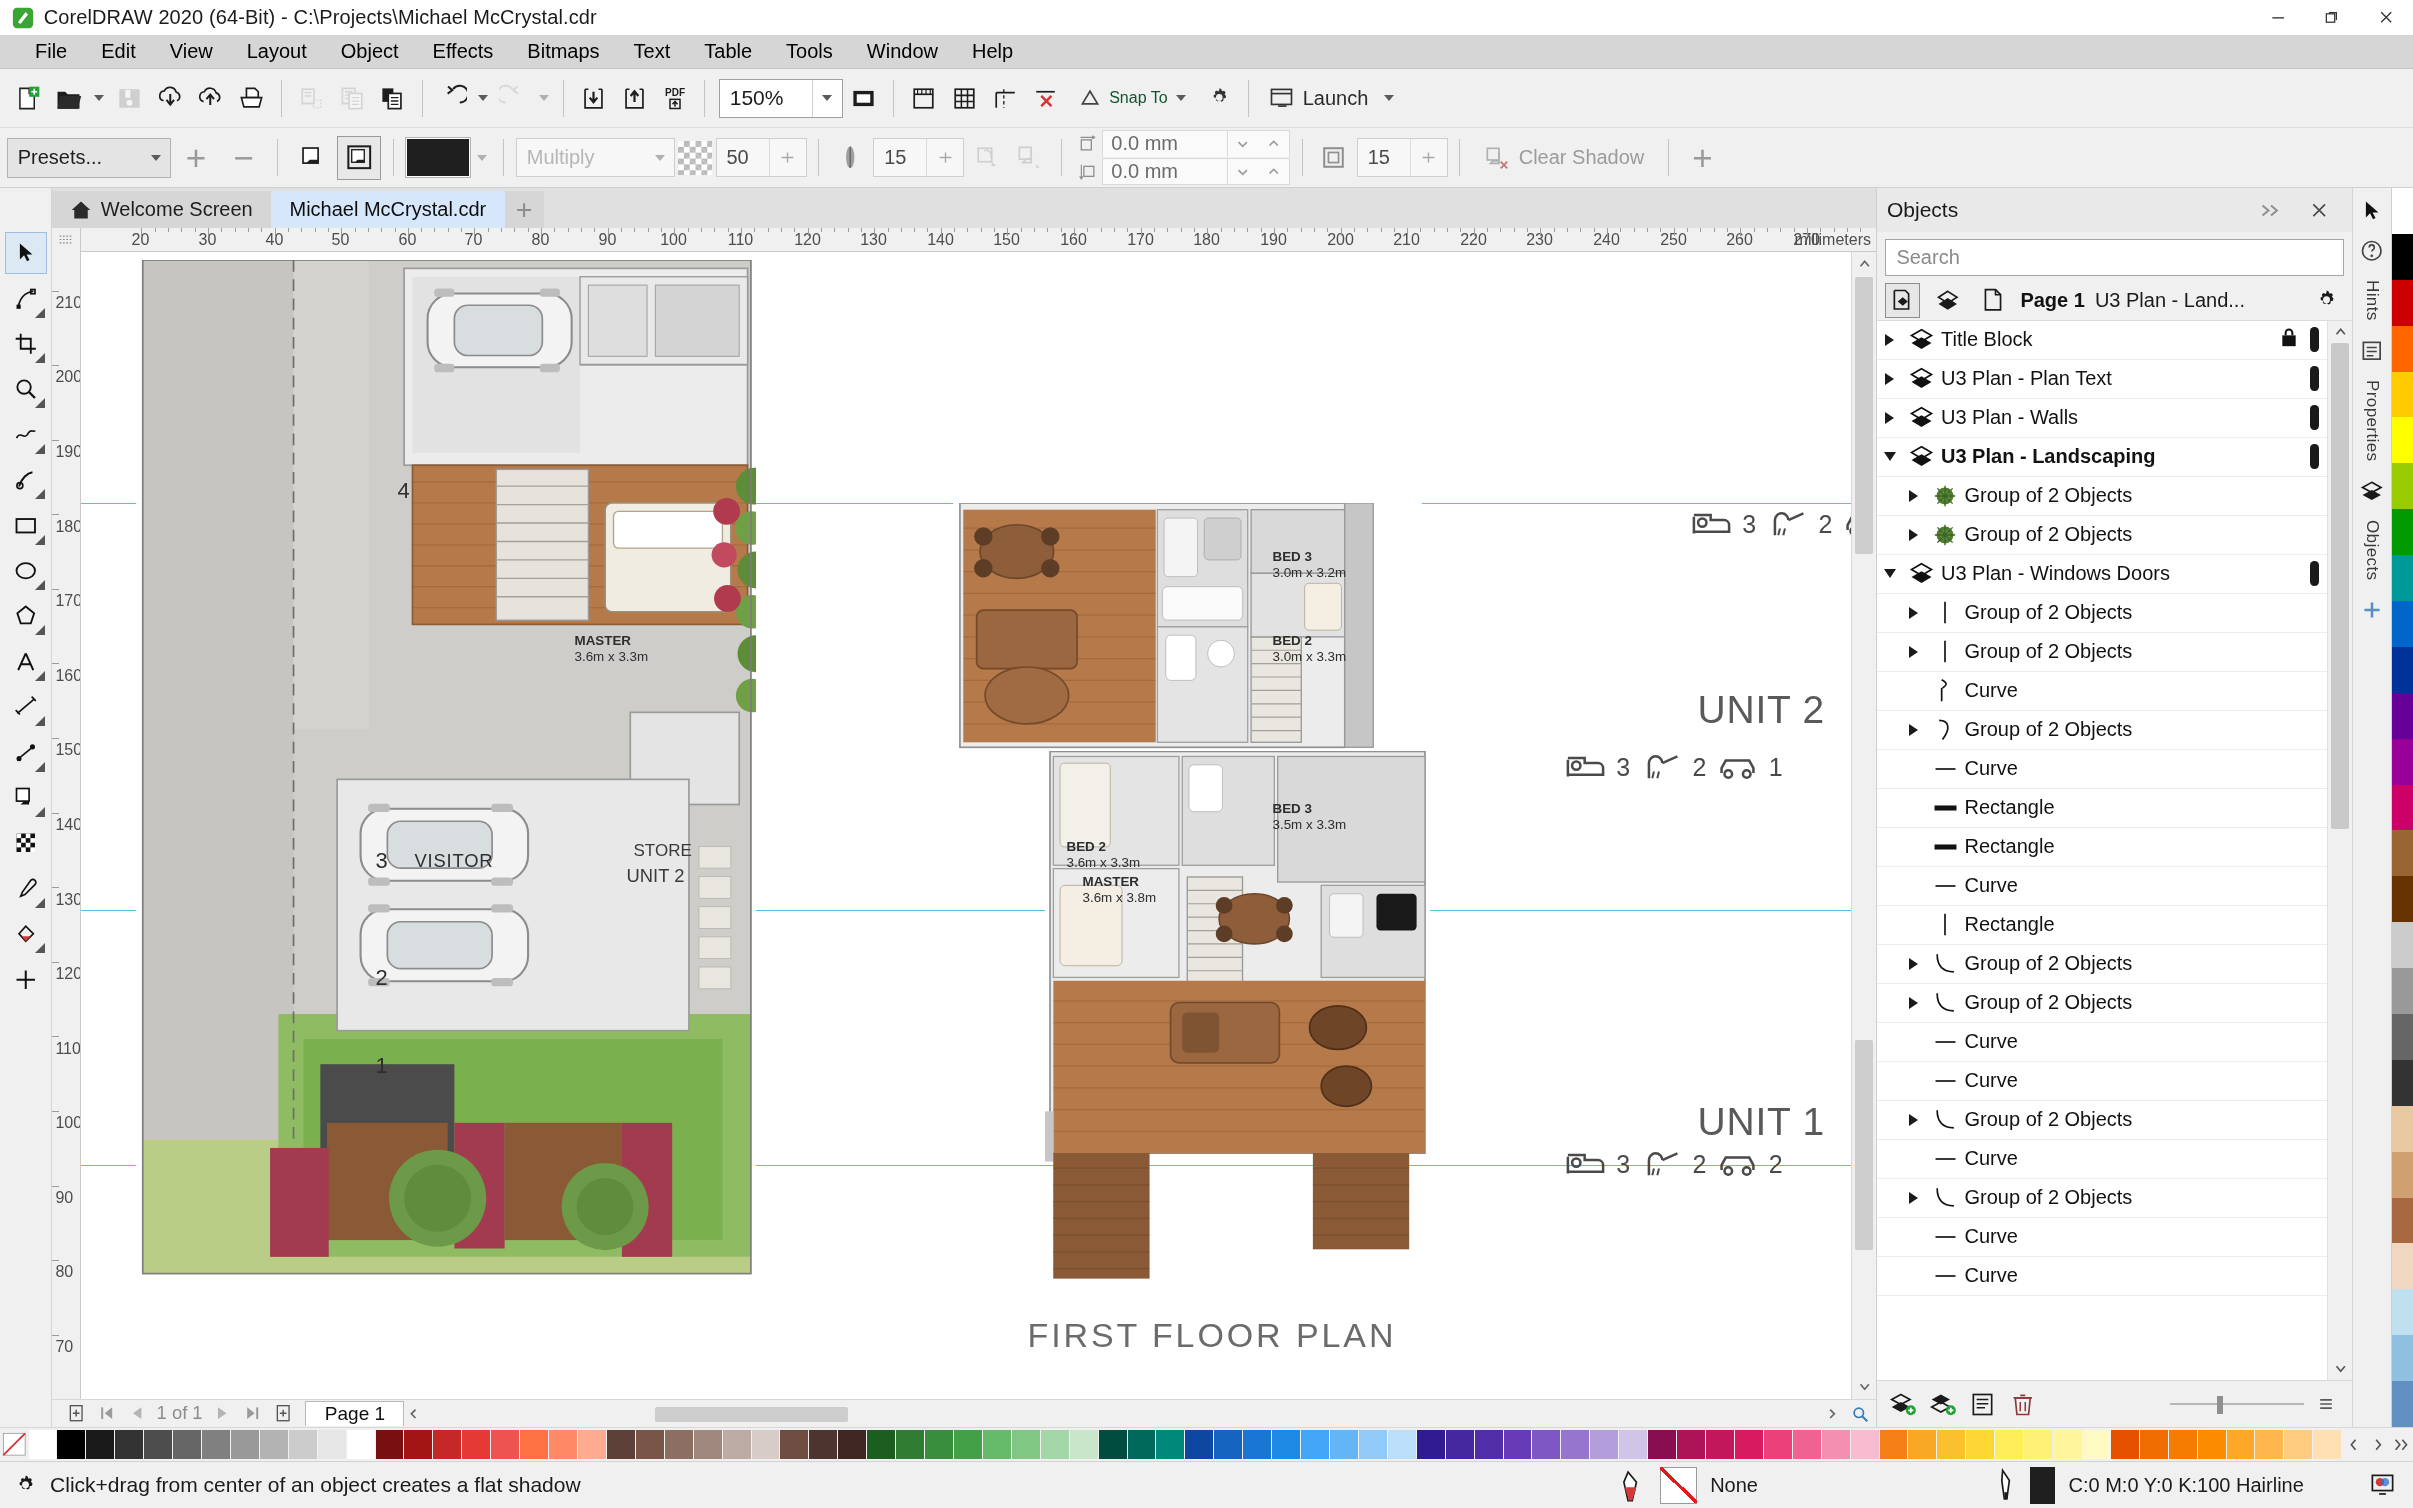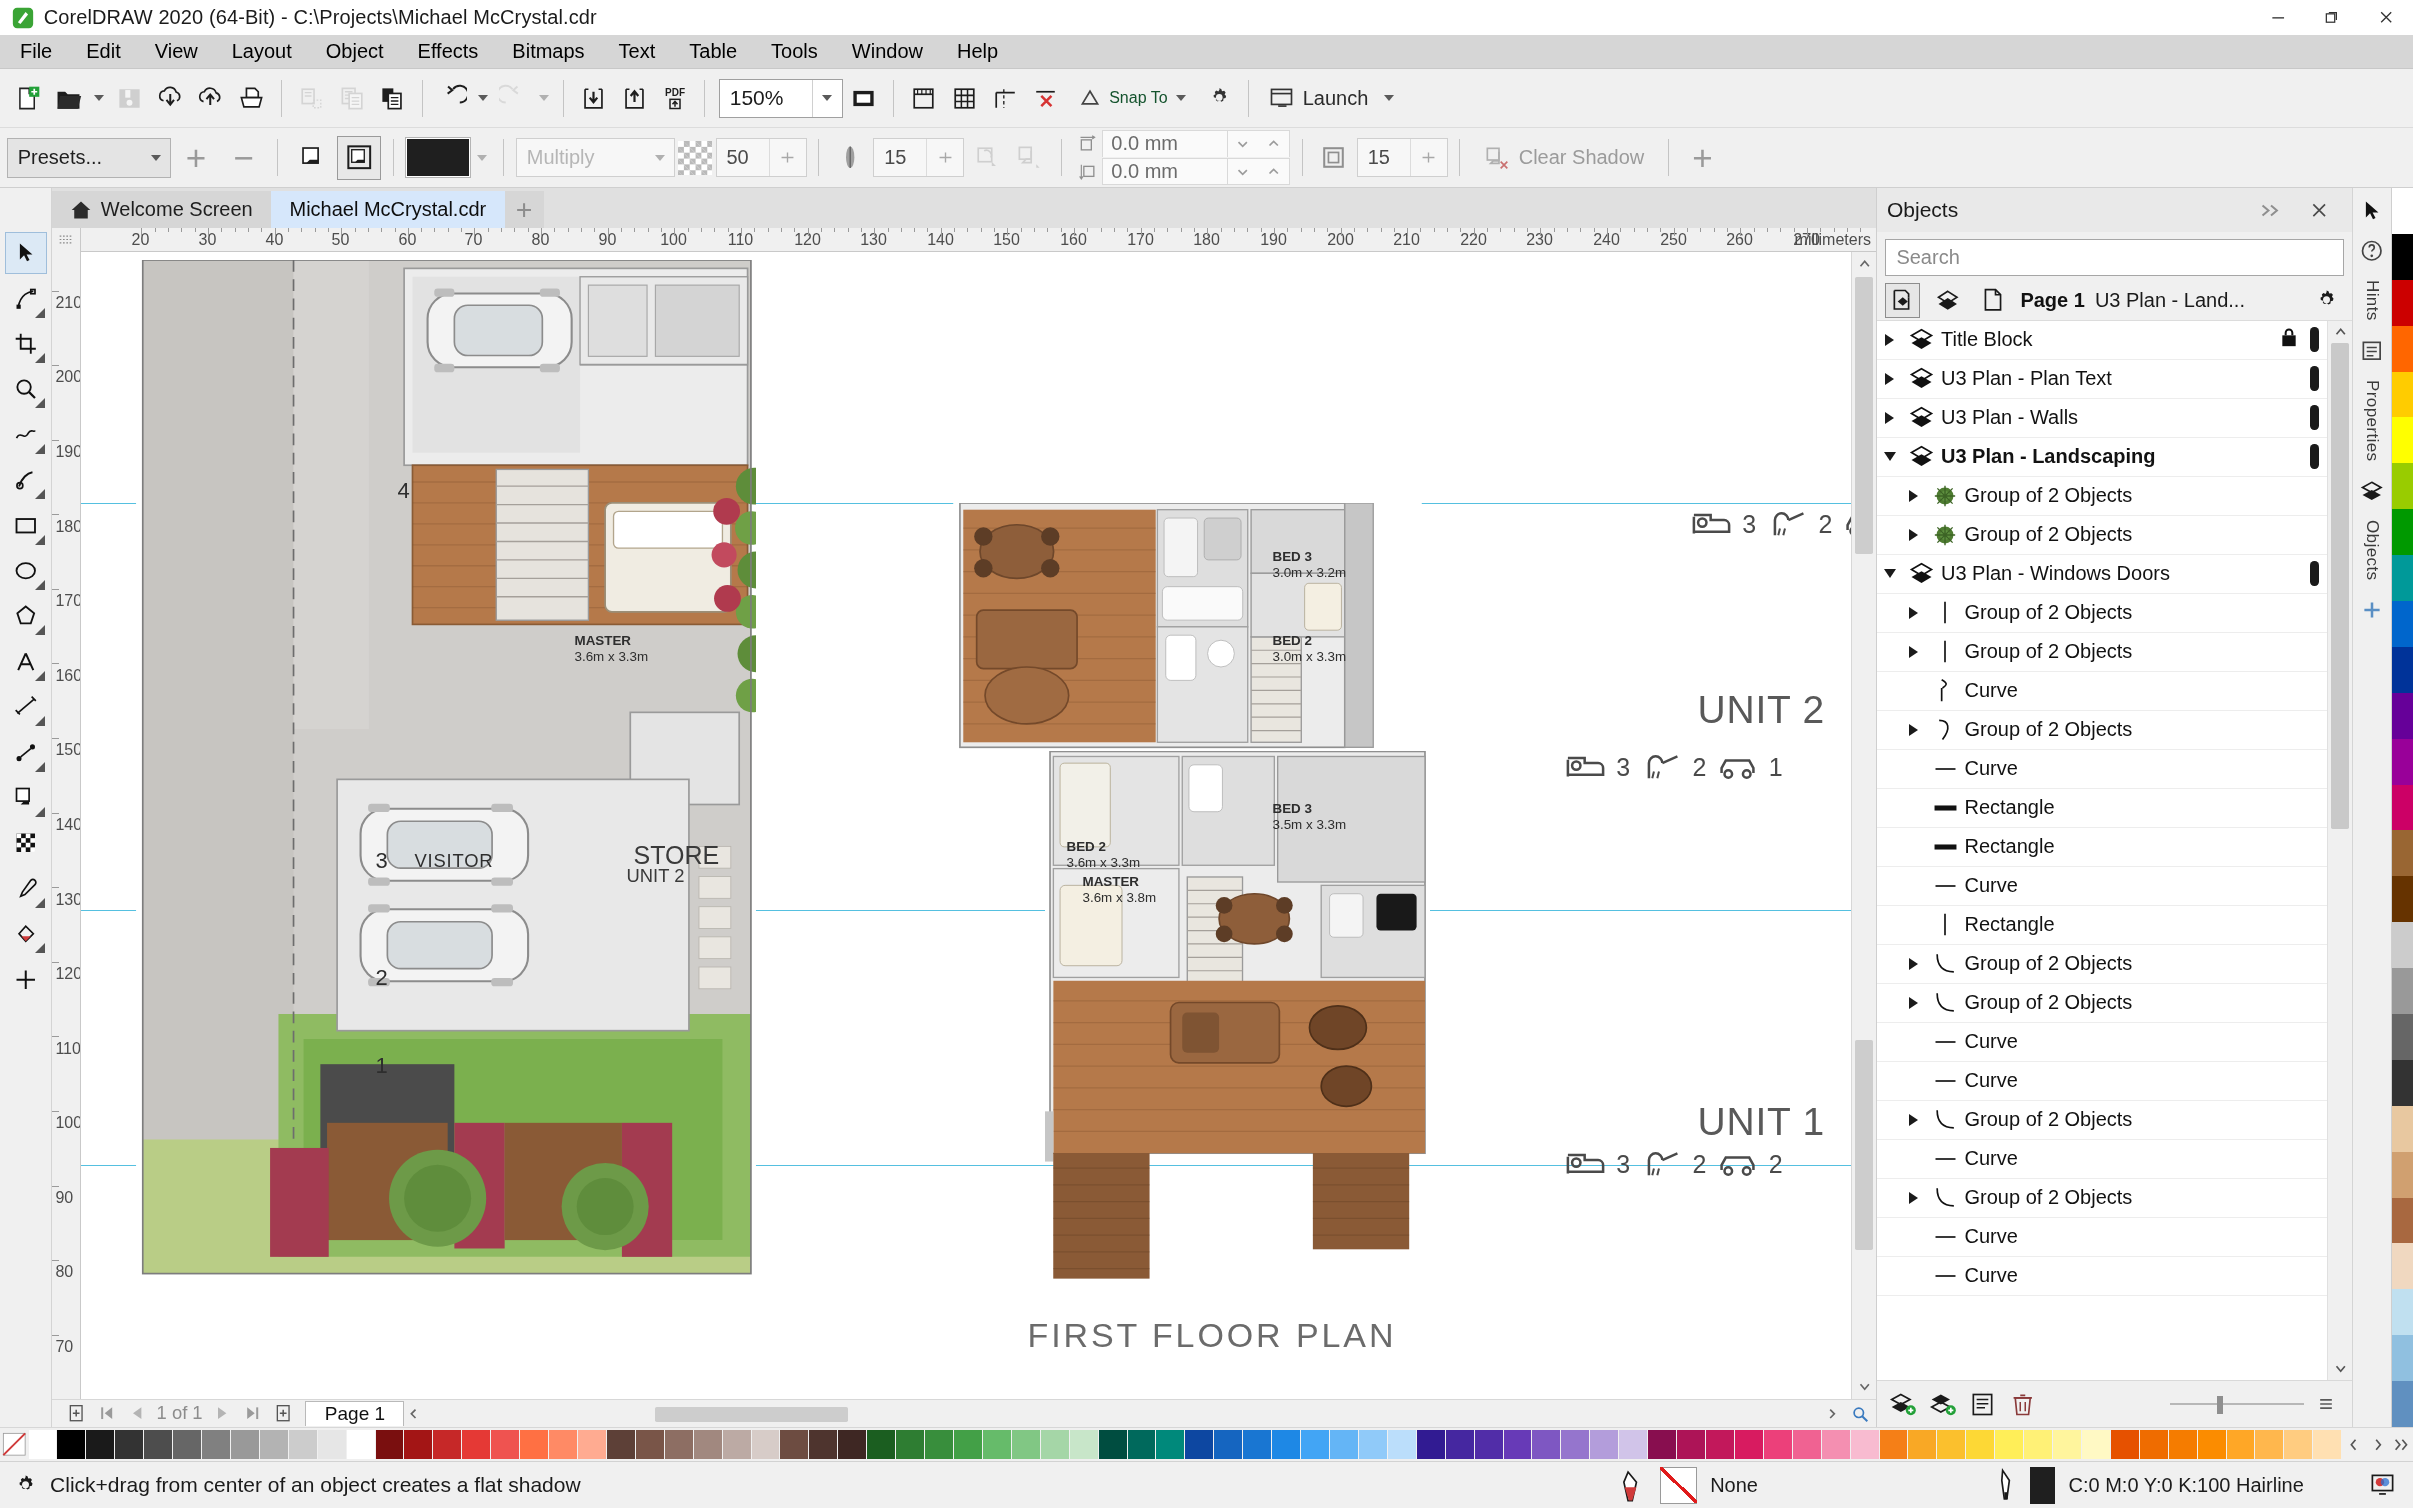--- a/index.html
+++ b/index.html
@@ -14,21 +14,21 @@
 
   
   .titlebar { height:35px; background:#ffffff; display:flex; align-items:center; padding-left:11.7px; flex:0 0 35px; }
   .title-logo { width:22px; height:22px; margin-right:10px; flex:0 0 auto; }
   .title-text { font-size:20px; color:#1b1b1b; letter-spacing:0.1px; }
   .title-btns { margin-left:auto; display:flex; height:35px; }
   .title-btn { width:54px; height:35px; display:flex; align-items:center; justify-content:center; }
   .title-btn svg { display:block; }
 
   
-  .menubar { height:34px; background:#d6d6d6; display:flex; align-items:center; padding-left:3px; flex:0 0 34px; border-bottom:0.8px solid #c8c8c8;}
+  .menubar { height:34px; background:#d6d6d6; display:flex; align-items:center; padding-left:18px; flex:0 0 34px; border-bottom:0.8px solid #c8c8c8;}
   .menu-item { font-size:20px; color:#000; padding:3.4px 17px; cursor:default; }
 
   
   .toolbar1 { height:59px; background:#f0f0f0; display:flex; align-items:center; padding:0 8.4px; flex:0 0 59px; gap:1.7px; border-bottom:0.8px solid #dcdcdc;}
   .tb-btn { width:39px; height:44px; display:flex; align-items:center; justify-content:center; border:0.8px solid transparent; border-radius:1.7px; }
   .tb-btn.disabled { opacity:.38; }
   .tb-sep { width:0.8px; height:37px; background:#c4c4c4; margin:0 8.4px; }
   .tb-arrow { width:18.4px; height:44px; display:flex; align-items:center; justify-content:center; }
   .caret { width:0;height:0;border-left:5.9px solid transparent;border-right:5.9px solid transparent;border-top:6.7px solid #5a5a5a; }
   .caret.light { border-top-color:#b0b0b0; }
@@ -989,21 +989,21 @@
             <rect x="8" y="0" width="726" height="1210" fill="none" stroke="#7d7d7d" stroke-width="2"></rect>
             <path d="M188 0 V1050" stroke="#6d6d6d" stroke-width="2" stroke-dasharray="14 9"></path>
           </svg>
 
 
           <div class="roomlbl" style="left:317px; top:225px; font-size:22px;">4</div>
           <div class="roomlbl" style="left:295px; top:595px; font-size:22px;">3</div>
           <div class="roomlbl" style="left:334px; top:597px; font-size:18.4px; letter-spacing:0.8px;">VISITOR</div>
           <div class="roomlbl" style="left:295px; top:712px; font-size:22px;">2</div>
           <div class="roomlbl" style="left:295px; top:800px; font-size:22px;">1</div>
-          <div class="roomlbl" style="left:553px; top:588px; font-size:25px; color:#3a3a3a;">STORE</div>
+          <div class="roomlbl" style="left:553px; top:588px; font-size:17px; color:#3a3a3a;">STORE</div>
           <div class="roomlbl" style="left:546px; top:612px; font-size:18.4px; color:#3a3a3a;">UNIT 2</div>
           <div class="roomlbl" style="left:494px; top:381px;">
             <b>MASTER</b><br>
             <span>3.6m x 3.3m</span>
           </div>
 
           <svg class="site-img" style="left:872px; top:251px;" width="469" height="251" viewBox="0 0 560 300">
             <rect x="0" y="0" width="560" height="300" fill="#ffffff"></rect>
             <rect x="8" y="0" width="460" height="292" fill="#ececec" stroke="#8f8f8f" stroke-width="2"></rect>
 

